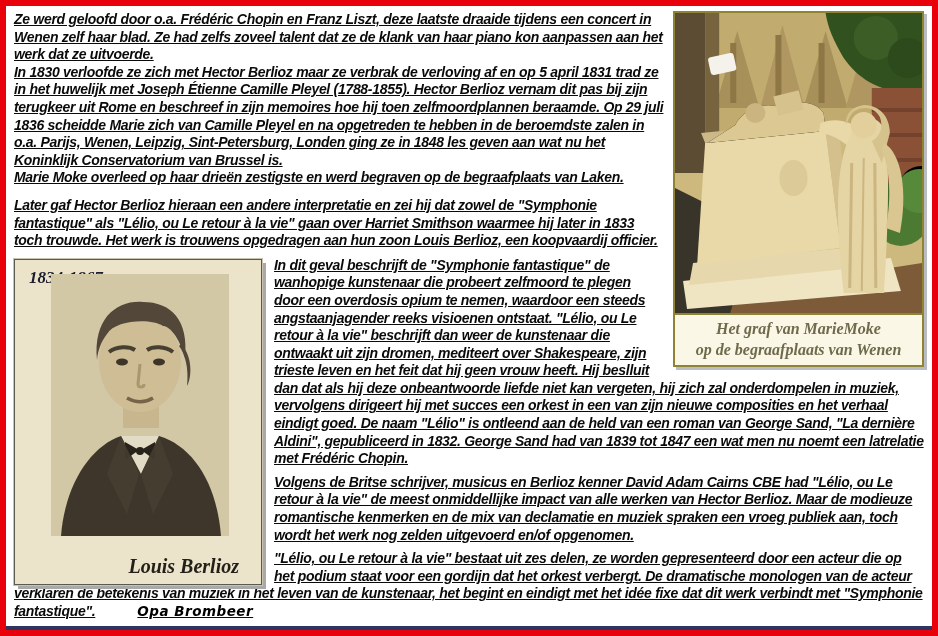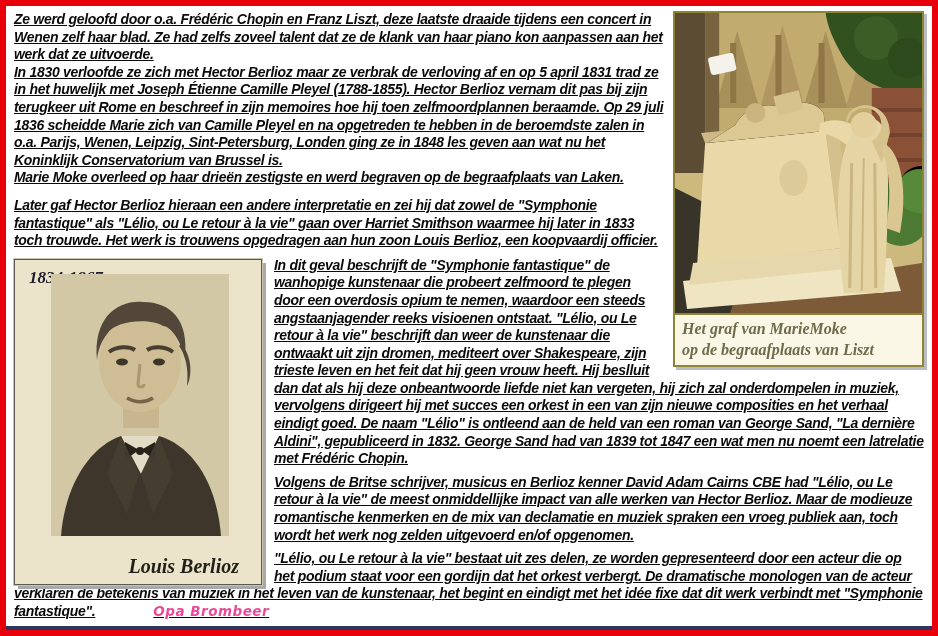--- a/index.html
+++ b/index.html
@@ -49,20 +49,21 @@
   figure.grave svg{display:block;width:100%;height:300px;}
   figure.grave figcaption{
     border-top:2px solid #8f8433;
     padding:3px 7px 5px 7px;
     font-family:"Liberation Serif","DejaVu Serif",serif;
     font-style:italic;
     font-weight:bold;
     font-size:16px;
     line-height:21px;
     color:#6e6a4c;
+    text-align:center;
   }
   
   figure.portrait{
     float:left;
     width:248px;
     height:326px;
     margin:2px 12px 0 0;
     padding:0;
     box-sizing:border-box;
     background:#ece4ca;
@@ -81,26 +82,26 @@
     position:absolute;top:14px;left:36px;
     width:178px;height:262px;
   }
   .portrait-caption{
     position:absolute;bottom:6px;right:22px;
     font-family:"Liberation Serif","DejaVu Serif",serif;
     font-style:italic;font-weight:bold;
     font-size:20px;color:#23201a;
   }
   .signature{
-    color:#ec4899;
+    color:#000000;
     font-family:"DejaVu Sans",sans-serif;
     font-weight:bold;
     font-style:italic;
     font-size:13.5px;
-    margin-left:58px;
+    margin-left:42px;
     letter-spacing:0.5px;
   }
 </style>
 </head>
 <body>
 
 <div class="frame">
   <div class="content">
 
     <figure class="grave">
@@ -162,21 +163,21 @@
         <path d="M174,104 C180,92 198,92 204,104 C208,114 204,124 196,128 L206,150 L214,120 C214,104 204,92 188,92 C176,94 170,100 170,112 Z" fill="#d6c28c"></path>
 
         <path d="M176,150 L174,275" stroke="#cbb682" stroke-width="3" fill="none"></path>
         <path d="M188,145 L186,278" stroke="#cbb682" stroke-width="2" fill="none"></path>
         <path d="M199,150 L200,275" stroke="#cbb682" stroke-width="3" fill="none"></path>
 
         <path d="M208,130 C226,140 232,180 224,220 L210,215 C216,185 214,155 206,138 Z" fill="#d9c690"></path>
       </svg>
       <figcaption>
         <span style="display:block">Het graf van MarieMoke</span>
-        <span style="display:block">op de begraafplaats van Liszt</span>
+        <span style="display:block">op de begraafplaats van Wenen</span>
       </figcaption>
     </figure>
 
     <p class="body-text first">Ze werd geloofd door o.a. Frédéric Chopin en Franz Liszt, deze laatste draaide tijdens een concert in Wenen zelf haar blad. Ze had zelfs zoveel talent dat ze de klank van haar piano kon aanpassen aan het werk dat ze uitvoerde.
 In 1830 verloofde ze zich met Hector Berlioz maar ze verbrak de verloving af en op 5 april 1831 trad ze in het huwelijk met Joseph Étienne Camille Pleyel (1788-1855). Hector Berlioz vernam dit pas bij zijn terugkeer uit Rome en beschreef in zijn memoires hoe hij toen zelfmoordplannen beraamde. Op 29 juli 1836 scheidde Marie zich van Camille Pleyel en na opgetreden te hebben in de beroemdste zalen in o.a. Parijs, Wenen, Leipzig, Sint-Petersburg, Londen ging ze in 1848 les geven aan wat nu het Koninklijk Conservatorium van Brussel is.
 Marie Moke overleed op haar drieën zestigste en werd begraven op de begraafplaats van Laken.</p>
 
     <p class="body-text second">Later gaf Hector Berlioz hieraan een andere interpretatie en zei hij dat zowel de "Symphonie fantastique" als "Lélio, ou Le retour à la vie" gaan over Harriet Smithson waarmee hij later in 1833 toch trouwde. Het werk is trouwens opgedragen aan hun zoon Louis Berlioz, een koopvaardij officier.</p>
 
     <figure class="portrait">

